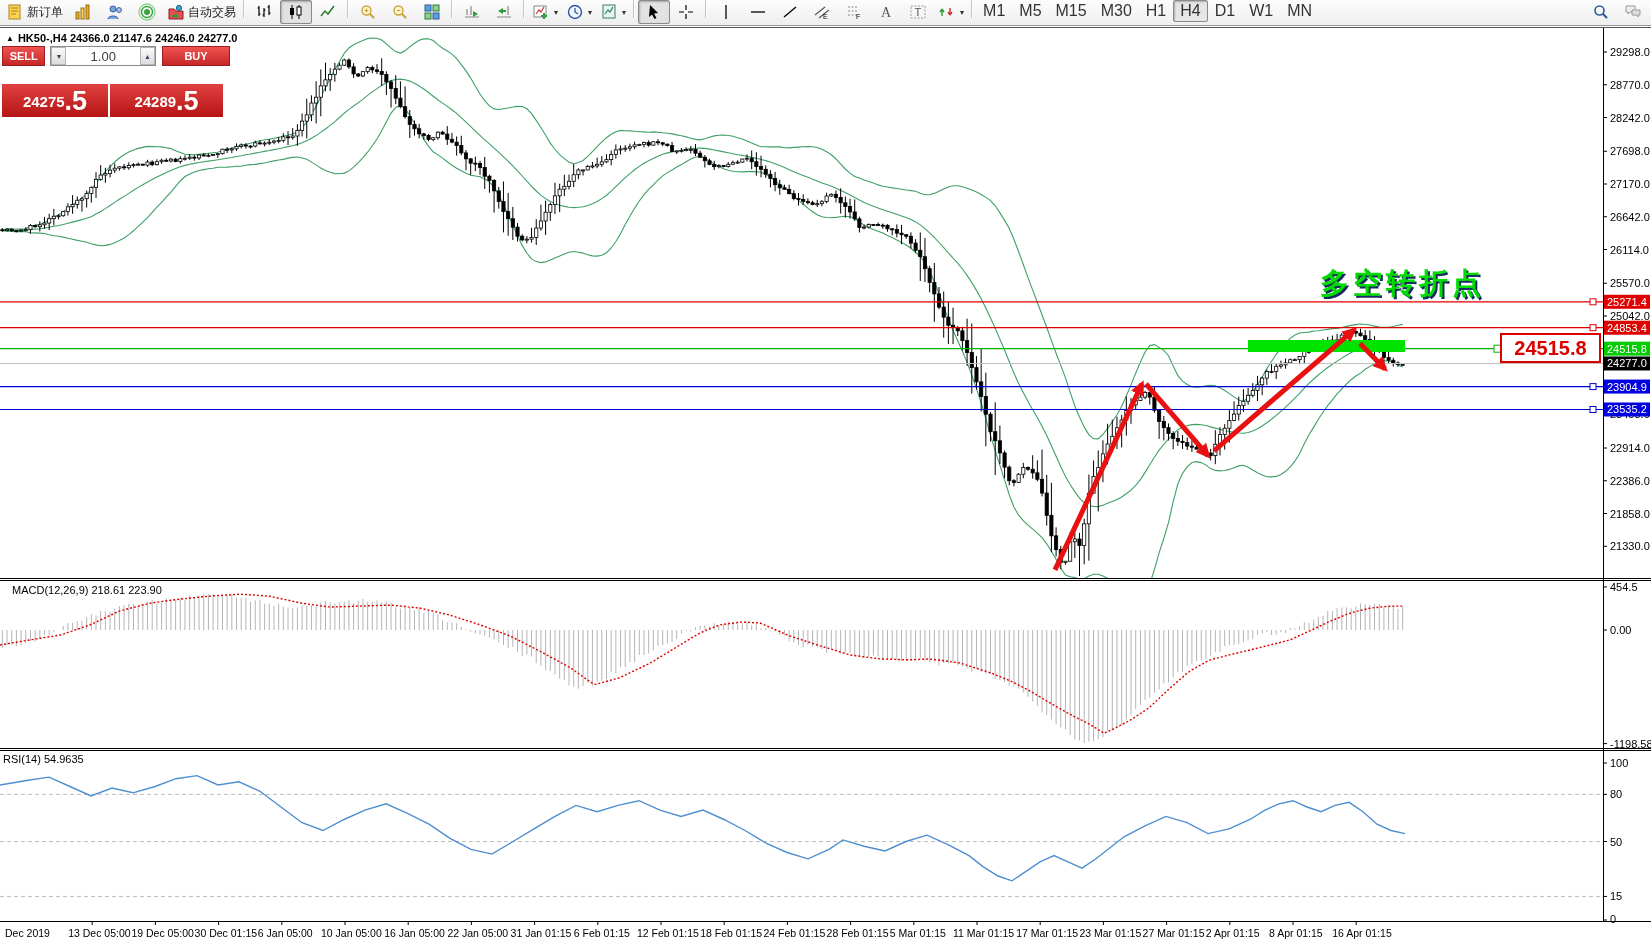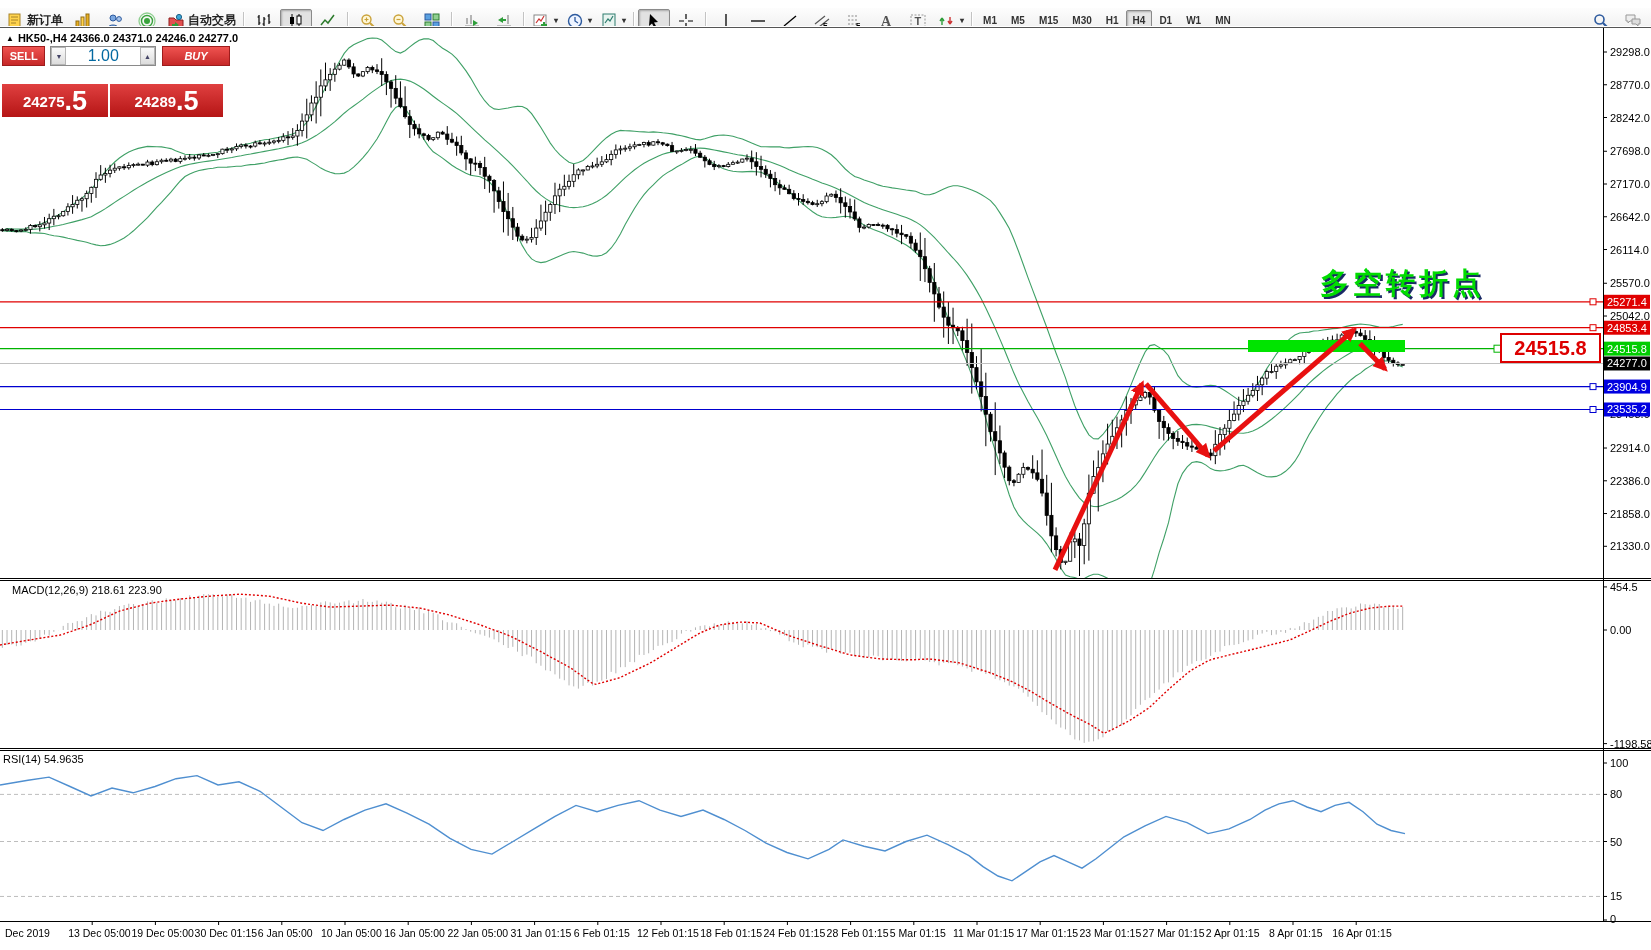--- a/index.html
+++ b/index.html
@@ -1,42 +1,42 @@
 <!DOCTYPE html>
 <html><head>
 <meta charset="utf-8">
 <style>
   html,body{margin:0;padding:0;background:#fff;font-family:"Liberation Sans",sans-serif;}
   #app{position:relative;width:1651px;height:950px;overflow:hidden;background:#fff;}
   
-  #toolbar{position:absolute;left:0;top:8px;width:1651px;height:26px;background:linear-gradient(#fdfdfd,#eee);border-bottom:1px solid #9a9a9a;display:flex;align-items:center;padding:0 2px;box-sizing:border-box;font-weight:bold;}
+  #toolbar{position:absolute;left:0;top:0;width:1651px;height:26px;background:linear-gradient(#fdfdfd,#eee);border-bottom:1px solid #9a9a9a;display:flex;align-items:flex-start;padding:0 2px;box-sizing:border-box;}
   .tbtn{height:22px;min-width:24px;display:flex;align-items:center;justify-content:center;gap:3px;padding:0 3px;border:1px solid transparent;border-radius:2px;font-size:12px;color:#222;}
   .tbtn.active{border:1px solid #8a8a8a;background:#e2e2e2;box-shadow:inset 1px 1px 2px rgba(0,0,0,.25);}
   .tbtn .lbl{white-space:nowrap;}
   .tsep{width:1px;height:18px;background:#c3c3c3;margin:0 3px;border-right:1px solid #fff;}
   .caret{font-size:8px;color:#333;margin-left:1px;}
-  .tfbtn{height:20px;padding:0 6px;font-size:10px;color:#333;display:flex;align-items:center;border:1px solid transparent;border-radius:2px;}
+  .tfbtn{height:20px;padding:0 6px;font-size:16px;color:#333;display:flex;align-items:center;border:1px solid transparent;border-radius:2px;}
   .tfbtn.active{border:1px solid #8a8a8a;background:#e6e6e6;box-shadow:inset 1px 1px 2px rgba(0,0,0,.25);}
   .tspacer{flex:1;}
   .ticon{width:18px;height:18px;display:block;}
   
   #chart-wrap{position:absolute;left:0;top:26px;width:1651px;height:924px;background:#fff;}
   #chart-svg{position:absolute;left:0;top:0;}
   
   #symbol-header{position:absolute;left:6px;top:6px;font-size:11px;color:#000;font-weight:bold;display:flex;align-items:center;gap:4px;}
   #symbol-header .tri{font-size:8px;}
   
   #trade-panel{position:absolute;left:2px;top:20px;width:228px;}
   #trade-row1{display:flex;height:20px;}
   .trade-btn{color:#fff;font-size:11px;font-weight:bold;display:flex;align-items:center;justify-content:center;background:linear-gradient(#ef5350,#c62828);border:1px solid #9e1c1c;box-sizing:border-box;}
   #sell-button{width:46px;}
-  #buy-button{width:72px;margin-left:6px;font-style:italic;}
+  #buy-button{width:72px;margin-left:6px;}
   #vol-box{width:112px;margin-left:5px;display:flex;border:1px solid #8a8a8a;background:#fff;box-sizing:border-box;}
   .vol-arrow{width:15px;background:linear-gradient(#fafafa,#dcdcdc);border:1px solid #b5b5b5;display:flex;align-items:center;justify-content:center;font-size:7px;color:#446;box-sizing:border-box;}
-  #vol-value{flex:1;display:flex;align-items:center;justify-content:center;font-size:16px;color:#0369a1;}
+  #vol-value{flex:1;display:flex;align-items:center;justify-content:center;font-size:13px;color:#404040;}
   #trade-row2{display:flex;margin-top:18px;height:33px;}
   .price-panel{color:#fff;background:linear-gradient(#e04040,#b51515);display:flex;align-items:flex-end;justify-content:center;padding-bottom:2px;box-sizing:border-box;}
   #sell-price-panel{width:108px;border-right:2px solid #fff;}
   #buy-price-panel{width:113px;}
   .price-small{font-size:15px;font-weight:bold;line-height:26px;}
   .price-big{font-size:27px;font-weight:bold;line-height:27px;}
   
   .pane-label{position:absolute;font-size:11px;color:#000;}
   
   #turning-point-text{position:absolute;left:1320px;top:238px;font-size:29px;font-weight:bold;color:#00dc00;text-shadow:2px 2px 0 #1a2a66;letter-spacing:4px;white-space:nowrap;font-family:Liberation Mono, monospace;}
@@ -1295,21 +1295,21 @@
           <line x1="1229.8" y1="896" x2="1229.8" y2="899" stroke="#000"></line>
           <text x="1269" y="911" fill="#000">8 Apr 01:15</text>
           <line x1="1293" y1="896" x2="1293" y2="899" stroke="#000"></line>
           <text x="1332.2" y="911" fill="#000">16 Apr 01:15</text>
           <line x1="1356.2" y1="896" x2="1356.2" y2="899" stroke="#000"></line>
         </g>
       </svg>
 
     <div id="symbol-header">
       <span class="tri">▲</span>
-      <span>HK50-,H4  24366.0 24371.0 24246.0 24277.0</span>
+      <span>HK50-,H4  24366.0 21147.6 24246.0 24277.0</span>
     </div>
 
     <div id="trade-panel">
       <div id="trade-row1">
         <div id="sell-button" class="trade-btn">SELL</div>
         <div id="vol-box">
           <div class="vol-arrow">▼</div>
           <div id="vol-value">1.00</div>
           <div class="vol-arrow">▲</div>
         </div>

